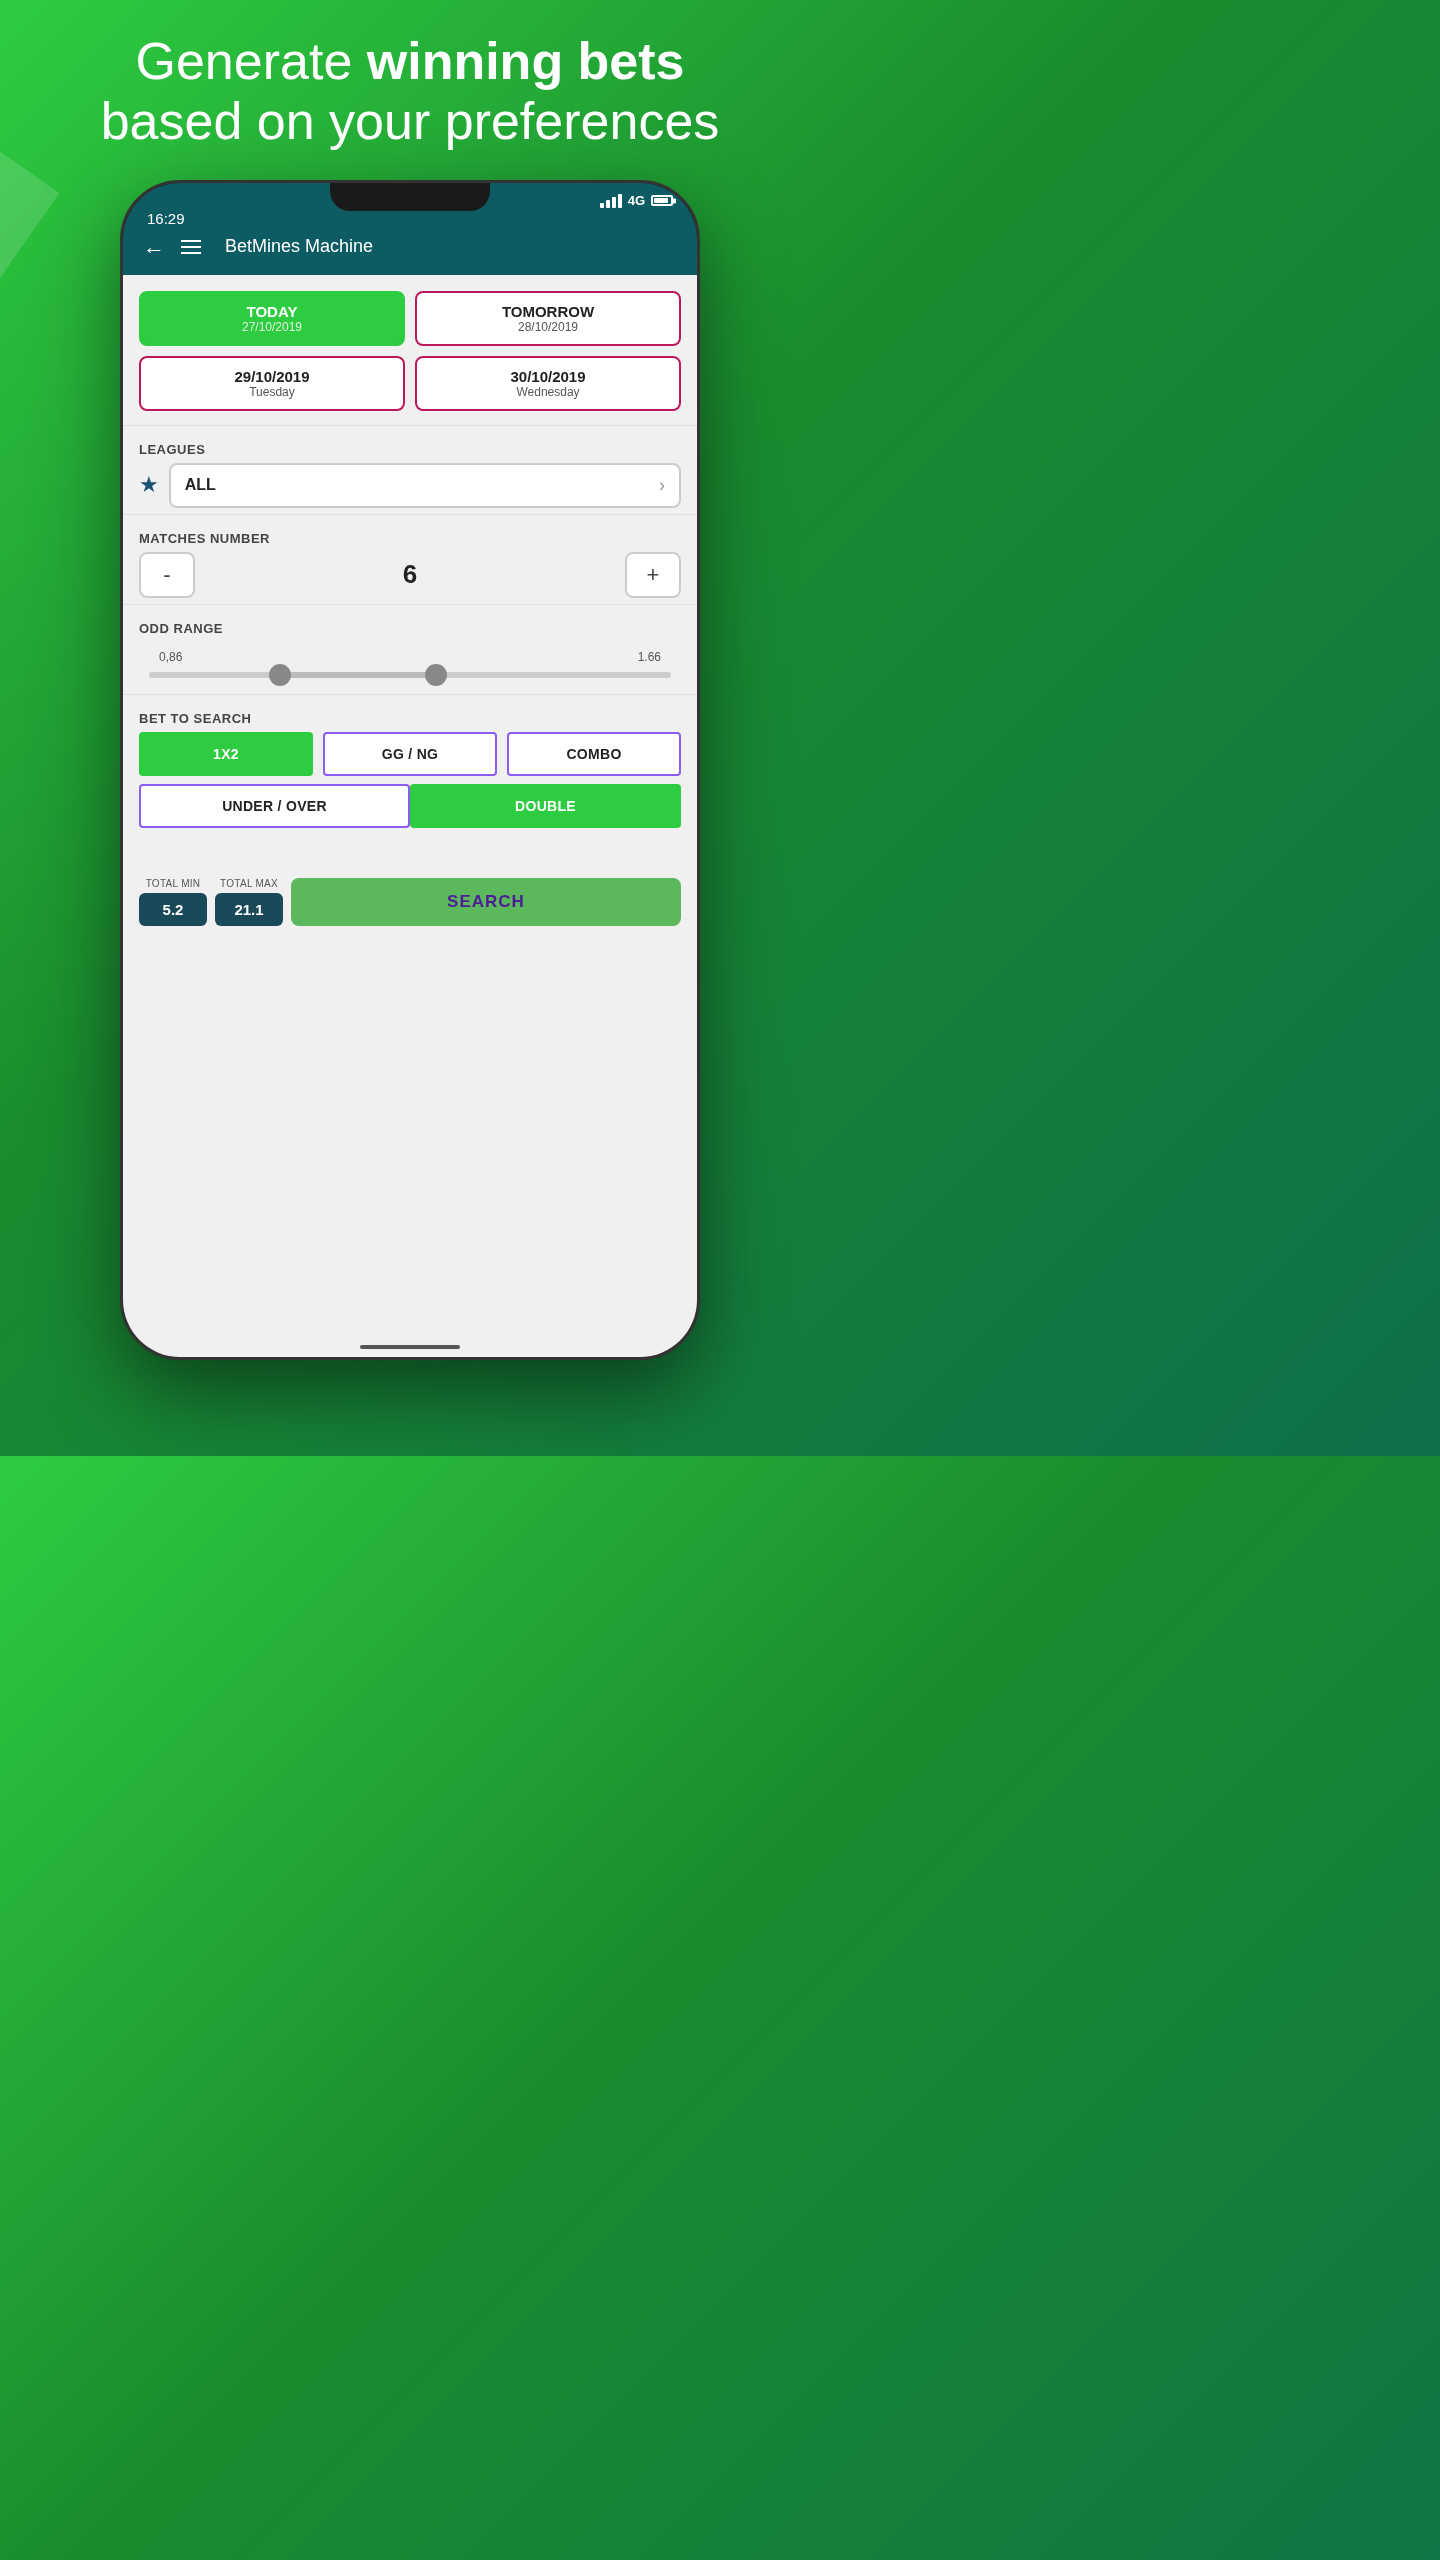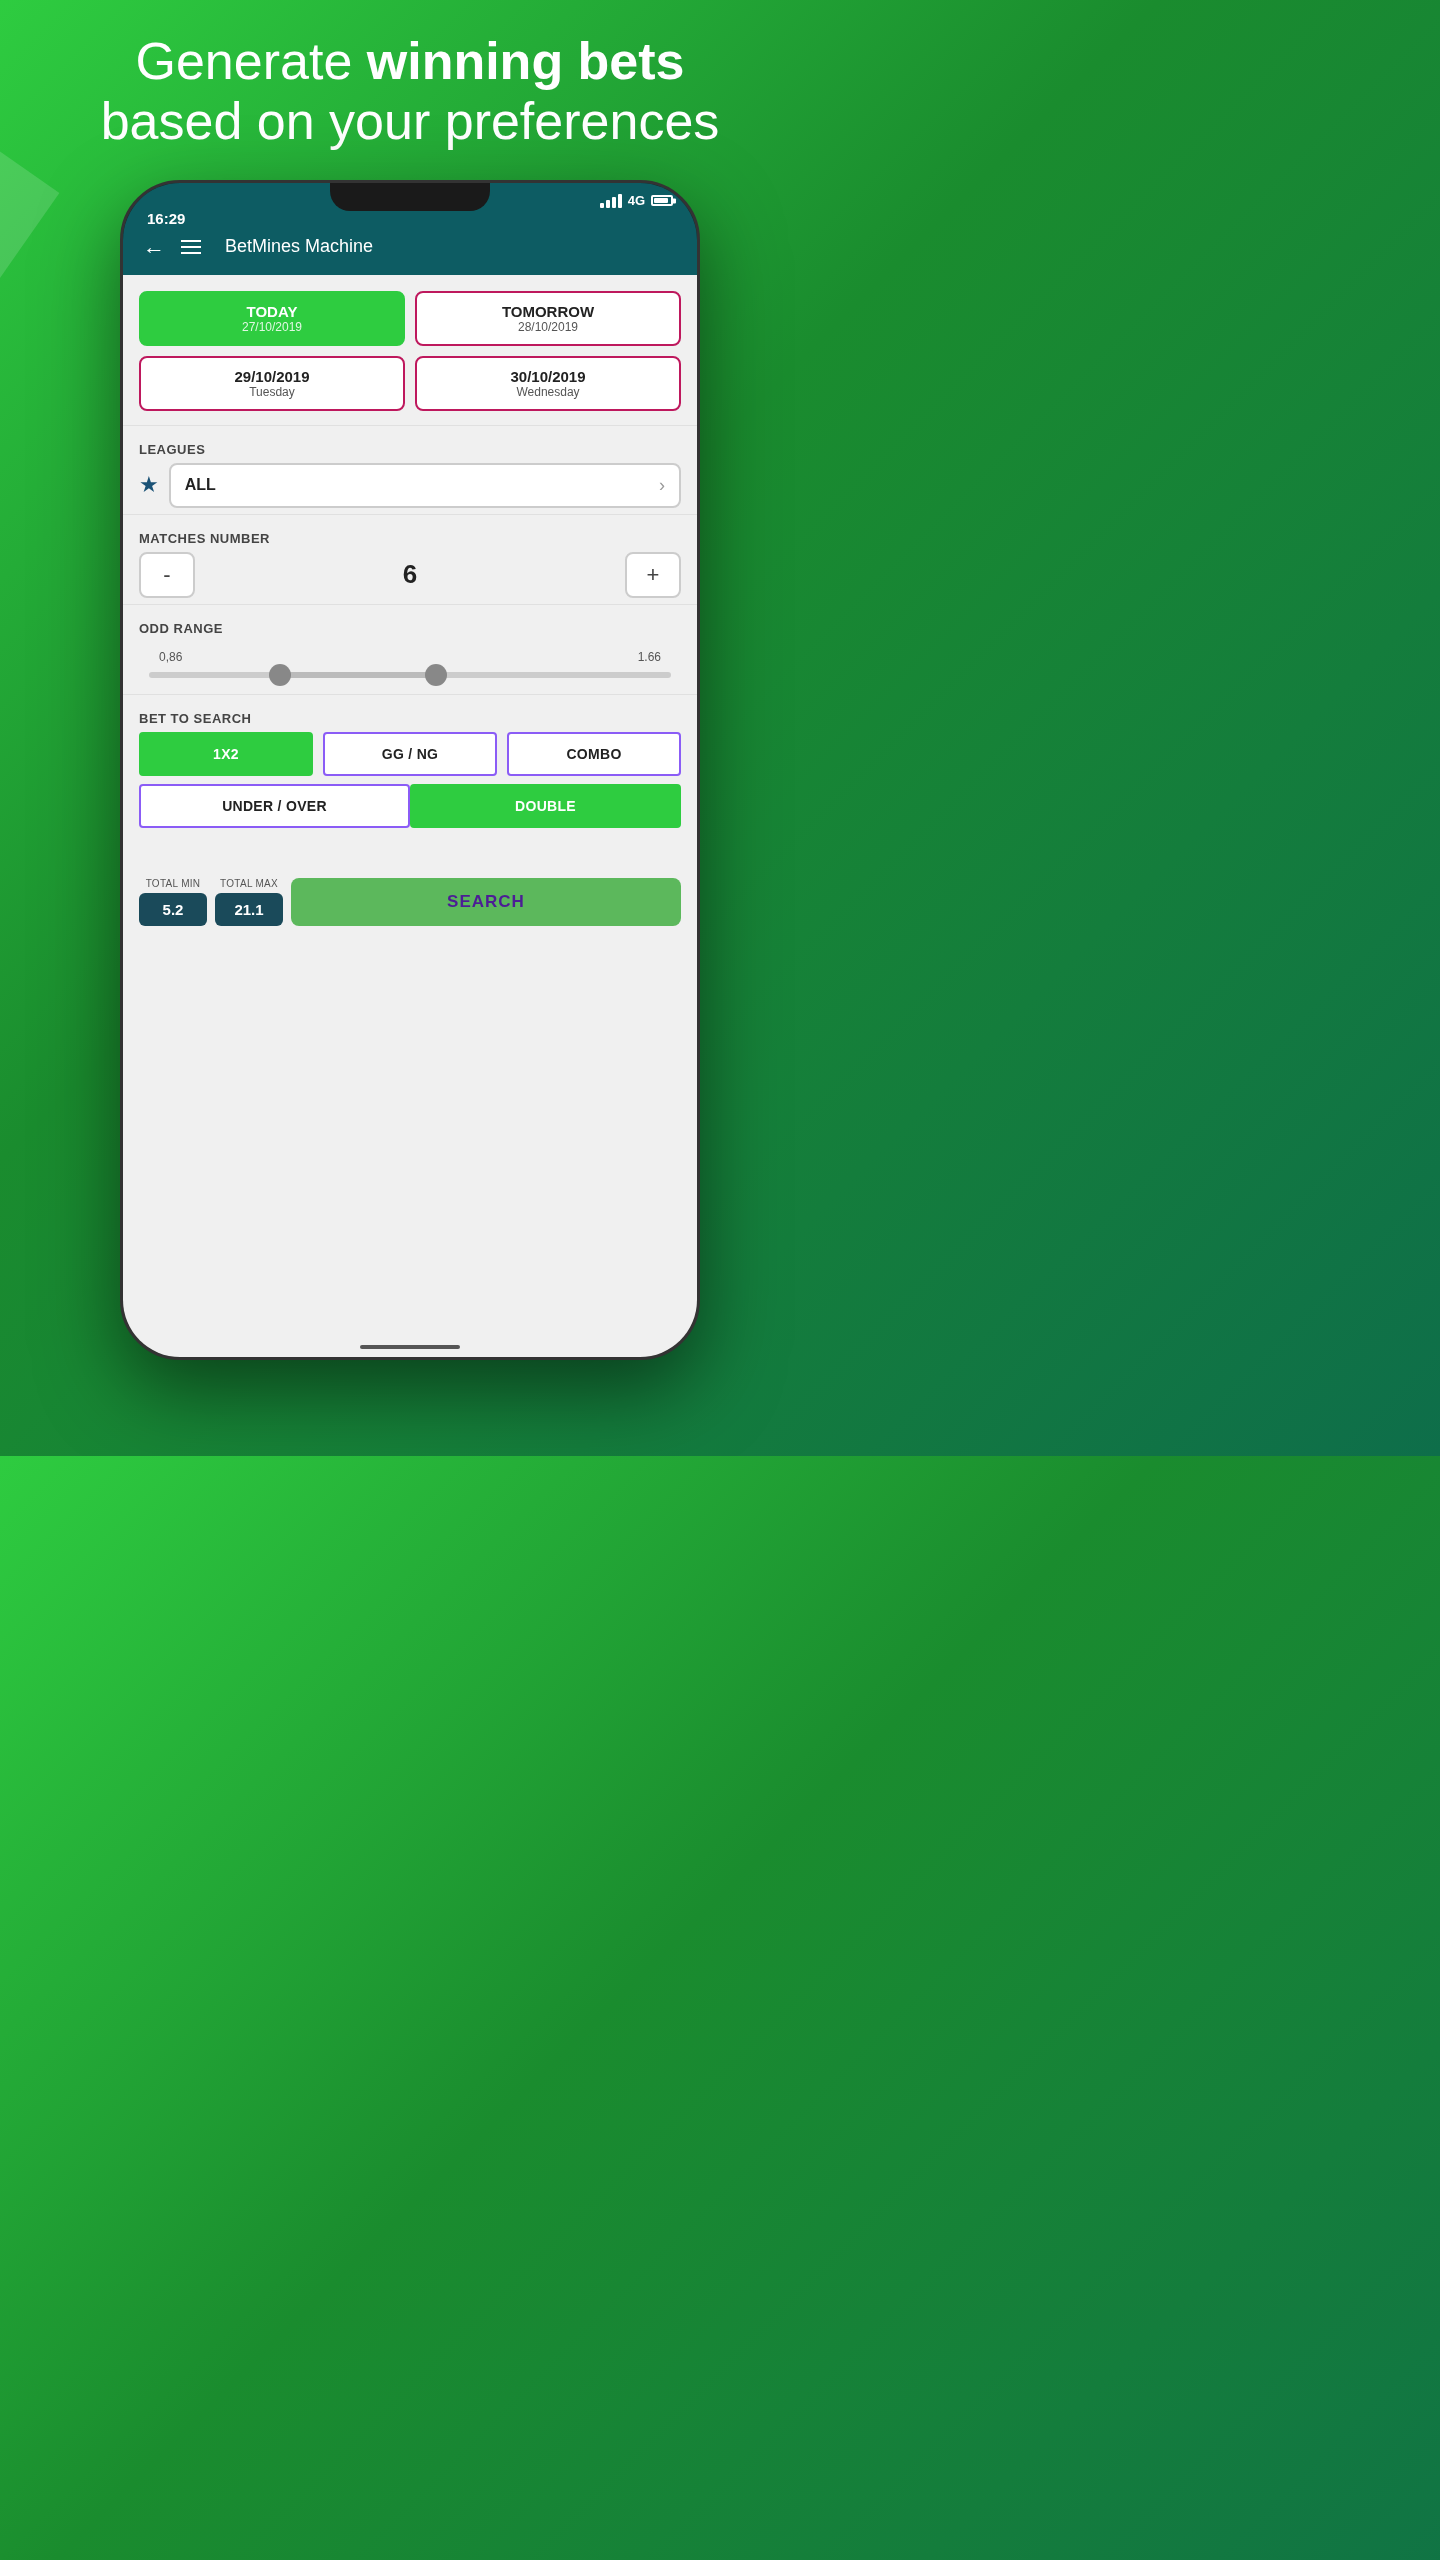--- a/index.html
+++ b/index.html
@@ -87,21 +87,21 @@
       display: flex;
       align-items: center;
       justify-content: space-between;
       padding: 0 24px;
       z-index: 5;
     }
 
     .status-time {
       color: white;
       font-size: 15px;
-      font-weight: 700;
+      font-weight: 400;
       margin-top: 36px;
     }
 
     .status-icons {
       display: flex;
       align-items: center;
       gap: 6px;
     }
 
     .signal-bars {

